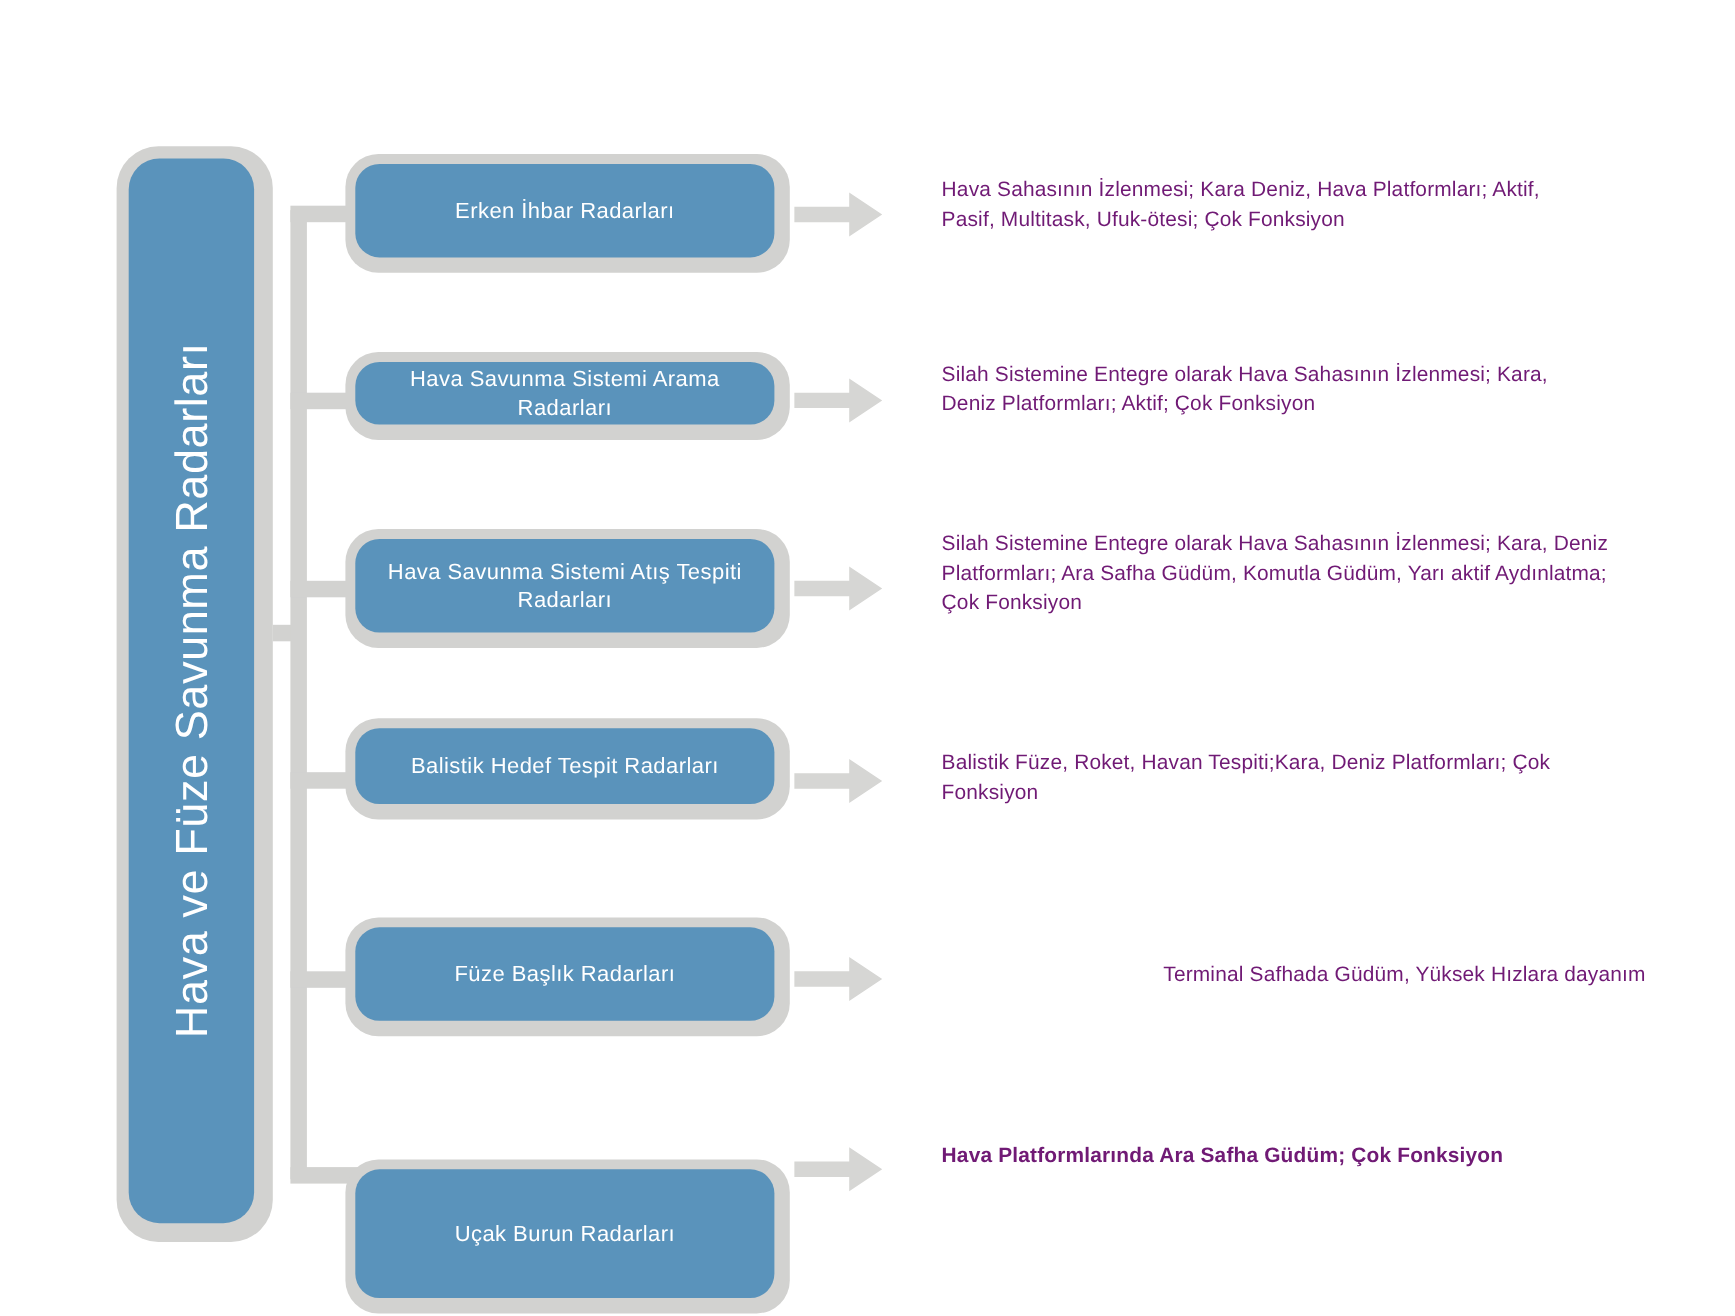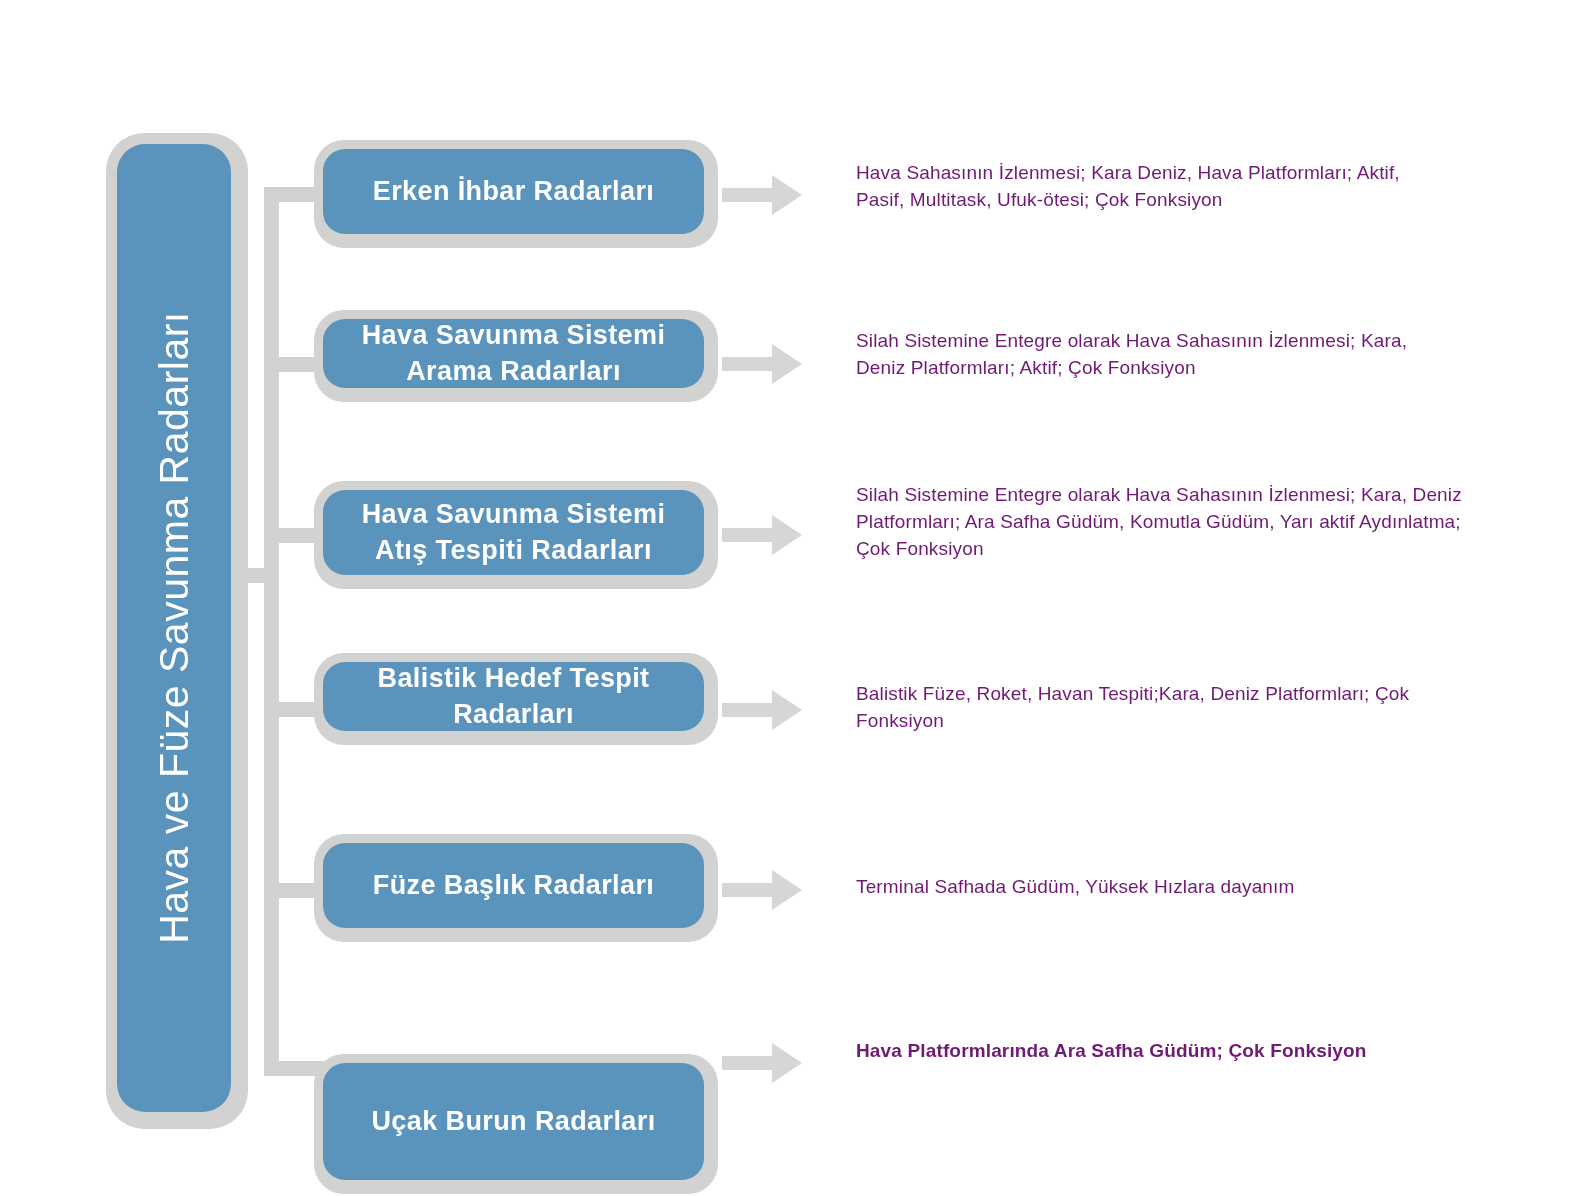--- a/index.html
+++ b/index.html
@@ -100,24 +100,24 @@
     border-radius: 22px;
     display: flex;
     align-items: center;
     justify-content: center;
     text-align: center;
     padding: 0 16px;
     box-sizing: border-box;
   }
   .child-label {
     color: #ffffff;
-    font-size: 27px;
+    font-size: 20px;
     line-height: 1.3;
     letter-spacing: 0.4px;
-    font-weight: 700;
+    font-weight: 400;
   }
 
   
   .arrow {
     position: absolute;
     left: 722px;
     width: 80px;
     height: 44px;
   }
   .arrow svg { display: block; width: 100%; height: 100%; }
@@ -154,21 +154,21 @@
           <span class="child-label">Erken İhbar Radarları</span>
         </div>
       </div>
       <div class="arrow" style="top: 173px;">
         <svg viewBox="0 0 80 44" preserveAspectRatio="none" aria-hidden="true">
           <path d="M0 15 L50 15 L50 2 L80 22 L50 42 L50 29 L0 29 Z" fill="#d6d6d4"></path>
         </svg>
       </div>
       <div class="desc" style="top: 160px; width: 580px;">Hava Sahasının İzlenmesi; Kara Deniz, Hava Platformları; Aktif, Pasif, Multitask, Ufuk-ötesi; Çok Fonksiyon</div>
       <div class="conn branch" style="top: 357px;"></div>
-      <div class="child-node" style="top: 310px; height: 92px;">
+      <div class="child-node" style="top: 320px; height: 80px;">
         <div class="inner">
           <span class="child-label">Hava Savunma Sistemi Arama Radarları</span>
         </div>
       </div>
       <div class="arrow" style="top: 342px;">
         <svg viewBox="0 0 80 44" preserveAspectRatio="none" aria-hidden="true">
           <path d="M0 15 L50 15 L50 2 L80 22 L50 42 L50 29 L0 29 Z" fill="#d6d6d4"></path>
         </svg>
       </div>
       <div class="desc" style="top: 328px; width: 560px;">Silah Sistemine Entegre olarak Hava Sahasının İzlenmesi; Kara, Deniz Platformları; Aktif; Çok Fonksiyon</div>
@@ -200,21 +200,21 @@
       <div class="child-node" style="top: 834px; height: 108px;">
         <div class="inner">
           <span class="child-label">Füze Başlık Radarları</span>
         </div>
       </div>
       <div class="arrow" style="top: 868px;">
         <svg viewBox="0 0 80 44" preserveAspectRatio="none" aria-hidden="true">
           <path d="M0 15 L50 15 L50 2 L80 22 L50 42 L50 29 L0 29 Z" fill="#d6d6d4"></path>
         </svg>
       </div>
-      <div class="desc" style="top: 874px; width: 640px;">Terminal Safhada Güdüm, Yüksek Hızlara dayanım</div>
+      <div class="desc" style="top: 874px; width: 640px; text-align: right;">Terminal Safhada Güdüm, Yüksek Hızlara dayanım</div>
       <div class="conn branch" style="top: 1061px;"></div>
       <div class="child-node" style="top: 1054px; height: 140px;">
         <div class="inner">
           <span class="child-label">Uçak Burun Radarları</span>
         </div>
       </div>
       <div class="arrow" style="top: 1041px;">
         <svg viewBox="0 0 80 44" preserveAspectRatio="none" aria-hidden="true">
           <path d="M0 15 L50 15 L50 2 L80 22 L50 42 L50 29 L0 29 Z" fill="#d6d6d4"></path>
         </svg>

